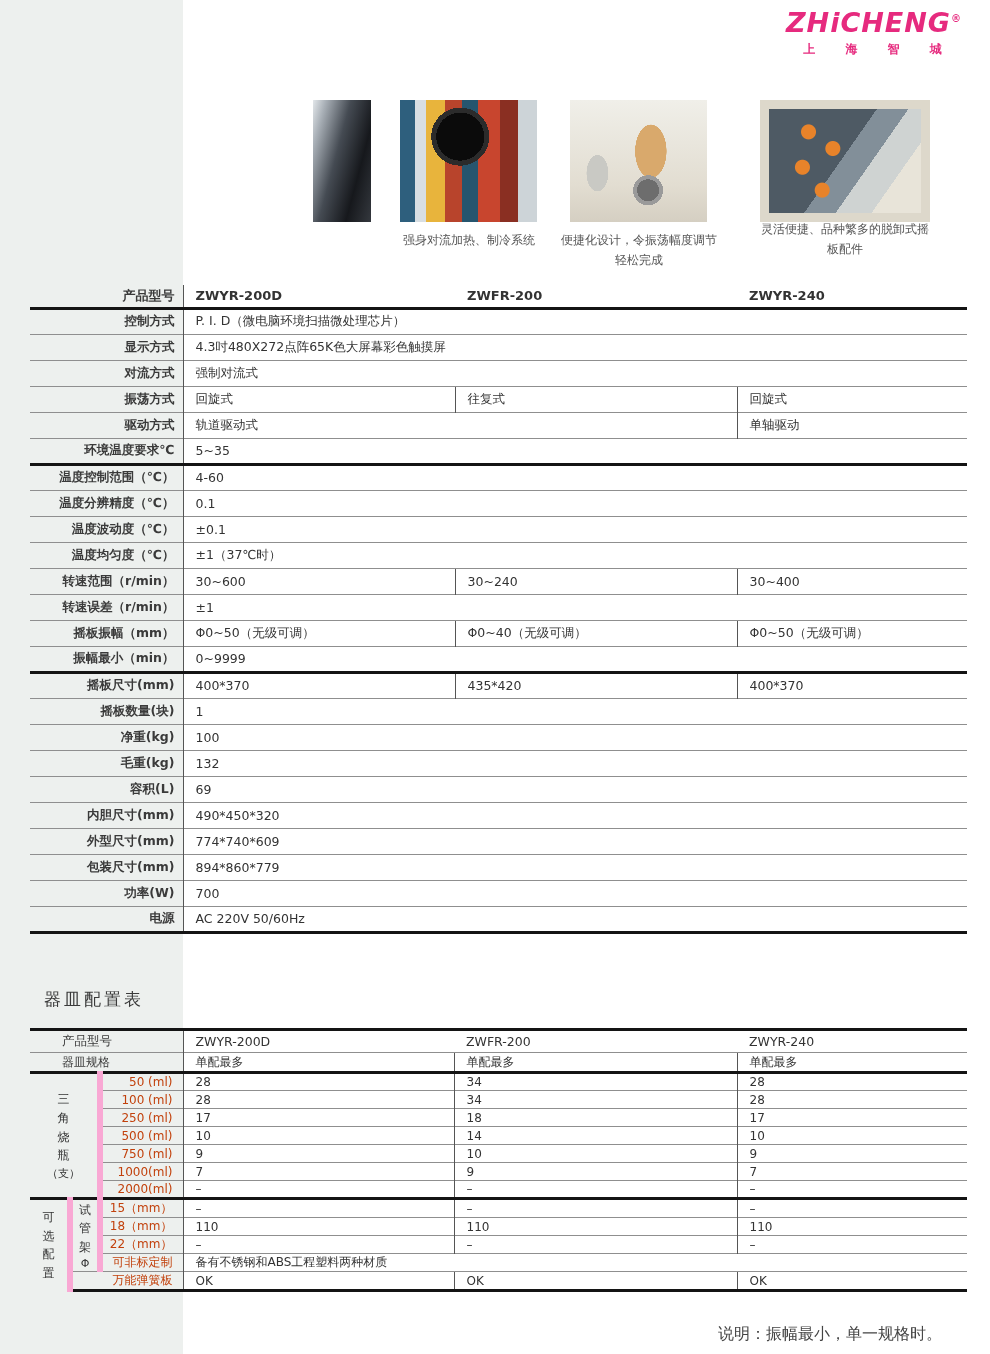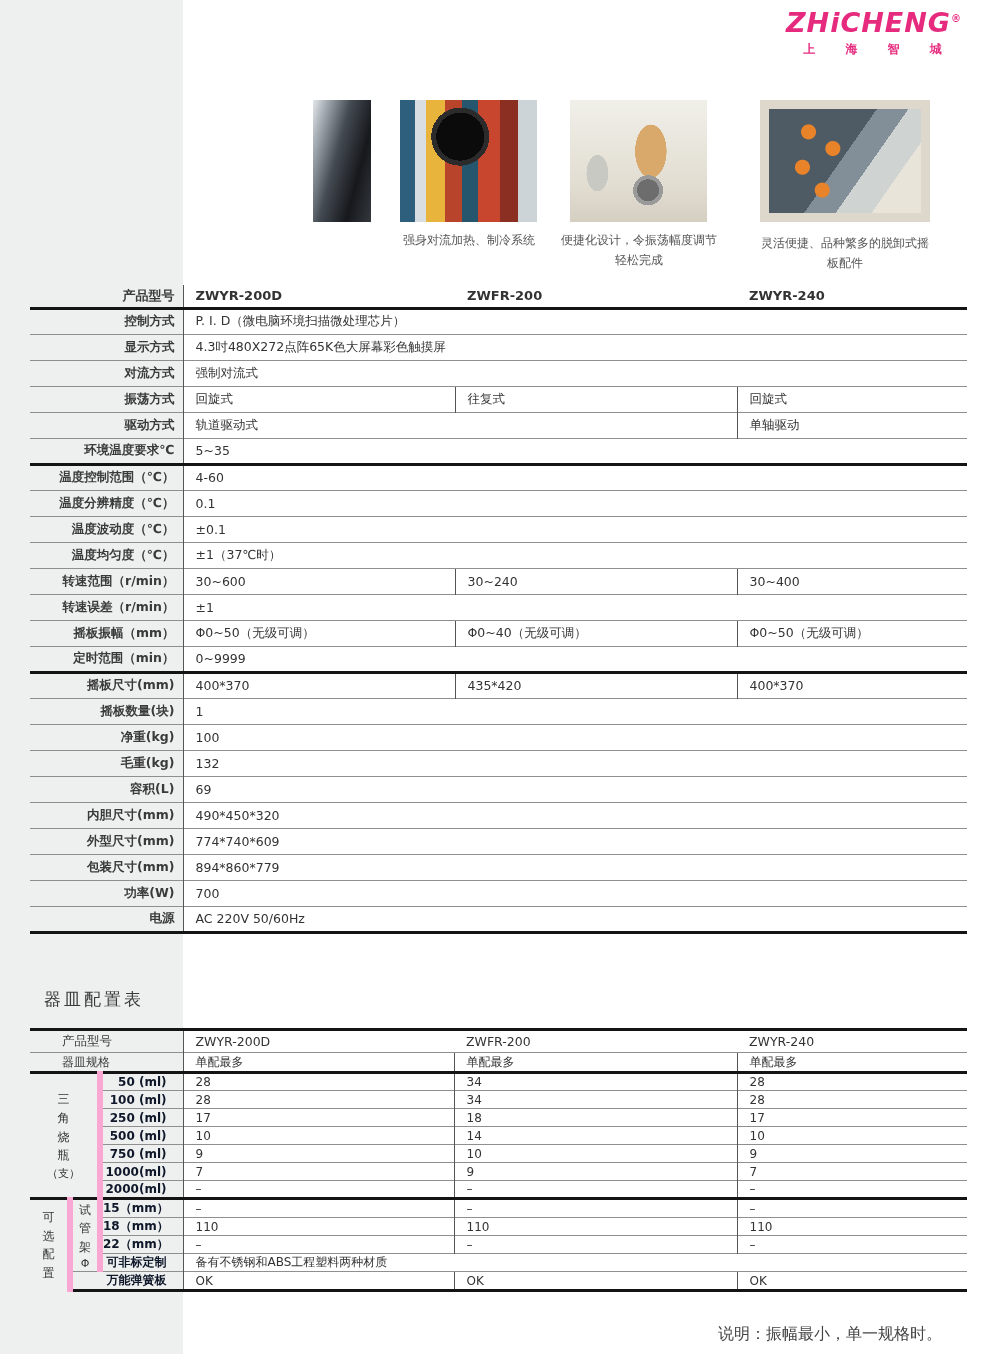--- a/index.html
+++ b/index.html
@@ -35,21 +35,21 @@
     background:
       radial-gradient(circle at 26% 22%, #e8832a 0 7px, rgba(0,0,0,0) 8px),
       radial-gradient(circle at 22% 56%, #e8832a 0 7px, rgba(0,0,0,0) 8px),
       radial-gradient(circle at 42% 38%, #e8832a 0 7px, rgba(0,0,0,0) 8px),
       radial-gradient(circle at 35% 78%, #e8832a 0 7px, rgba(0,0,0,0) 8px),
       linear-gradient(125deg,#4e5a64 0 48%,#828f99 48% 62%,#cfd3d2 62% 78%,#e8e4d9 78% 100%); }
 
   .caption { position:absolute; font-size:12px; color:#555; text-align:center; line-height:1.7; }
   .cap1 { left:383px; top:230px; width:172px; }
   .cap2 { left:558px; top:230px; width:162px; }
-  .cap3 { left:758px; top:233px; width:174px; }
+  .cap3 { left:758px; top:219px; width:174px; }
 
   
   table { border-collapse:collapse; table-layout:fixed; position:absolute; left:30px; width:937px; }
   td { overflow:hidden; white-space:nowrap; }
 
   .spec-table { top:285px; }
   .spec-table td { height:26px; font-size:12.5px; padding:0 0 0 12px; vertical-align:middle; }
   .spec-table td.lc { text-align:right; padding:0 8px 0 0; font-weight:bold; color:#3a3a3a;
                       border-right:1px solid #555; background:transparent; }
   .spec-table tr.hd td { height:23px; font-weight:bold; font-size:13px; }
@@ -59,21 +59,21 @@
   .spec-table td.vd { border-left:1px solid #555; }
 
   .vessel-title { position:absolute; left:44px; top:988px; font-size:17px; color:#3a3a3a; letter-spacing:3px; }
 
   .vessel-table { top:1028px; }
   .vessel-table td { height:18px; font-size:12px; padding:0 0 0 12px; vertical-align:middle; }
   .vessel-table tr.hd td { height:23px; font-size:12.5px; }
   .vessel-table tr.hd2 td { height:20px; }
   .vessel-table td.lc2 { text-align:left; padding-left:32px; color:#3a3a3a;
                          border-right:1px solid #555; }
-  .vessel-table td.size { text-align:right; padding:0 16px 0 0; color:#0f172a; border-right:1px solid #555;font-weight:bold; }
+  .vessel-table td.size { text-align:right; padding:0 10px 0 0; color:#c2410c; border-right:1px solid #555; }
   .vessel-table td.gcell { border-right:6px solid #f9a8d4; text-align:center; padding:0; vertical-align:middle; }
   .vessel-table tr.thin td  { border-top:1px solid #8f8f8f; }
   .vessel-table tr.thick td { border-top:3px solid #141414; }
   .vessel-table tr.last td  { border-bottom:3px solid #141414; }
   .vessel-table td.vd { border-left:1px solid #555; }
   .vstack { width:14px; margin:0 auto; word-break:break-all; line-height:1.55; font-size:12px; white-space:normal; text-align:center; }
   .vsuffix { font-size:11px; white-space:nowrap; text-align:center; margin-top:1px; }
 
   .footer-note { position:absolute; right:48px; top:1324px; font-size:16px; color:#444; }
 </style>
@@ -162,21 +162,21 @@
         <td class="lc">转速误差（r/min）</td>
         <td colspan="3">±1</td>
       </tr>
   <tr class="thin">
         <td class="lc">摇板振幅（mm）</td>
         <td>Φ0~50（无级可调）</td>
         <td class="vd">Φ0~40（无级可调）</td>
         <td class="vd">Φ0~50（无级可调）</td>
       </tr>
   <tr class="thin">
-        <td class="lc">定时范围（min）</td>
+        <td class="lc">振幅最小（min）</td>
         <td colspan="3">0~9999</td>
       </tr>
   <tr class="thick">
         <td class="lc">摇板尺寸(mm)</td>
         <td>400*370</td>
         <td class="vd">435*420</td>
         <td class="vd">400*370</td>
       </tr>
   <tr class="thin">
         <td class="lc">摇板数量(块)</td>

